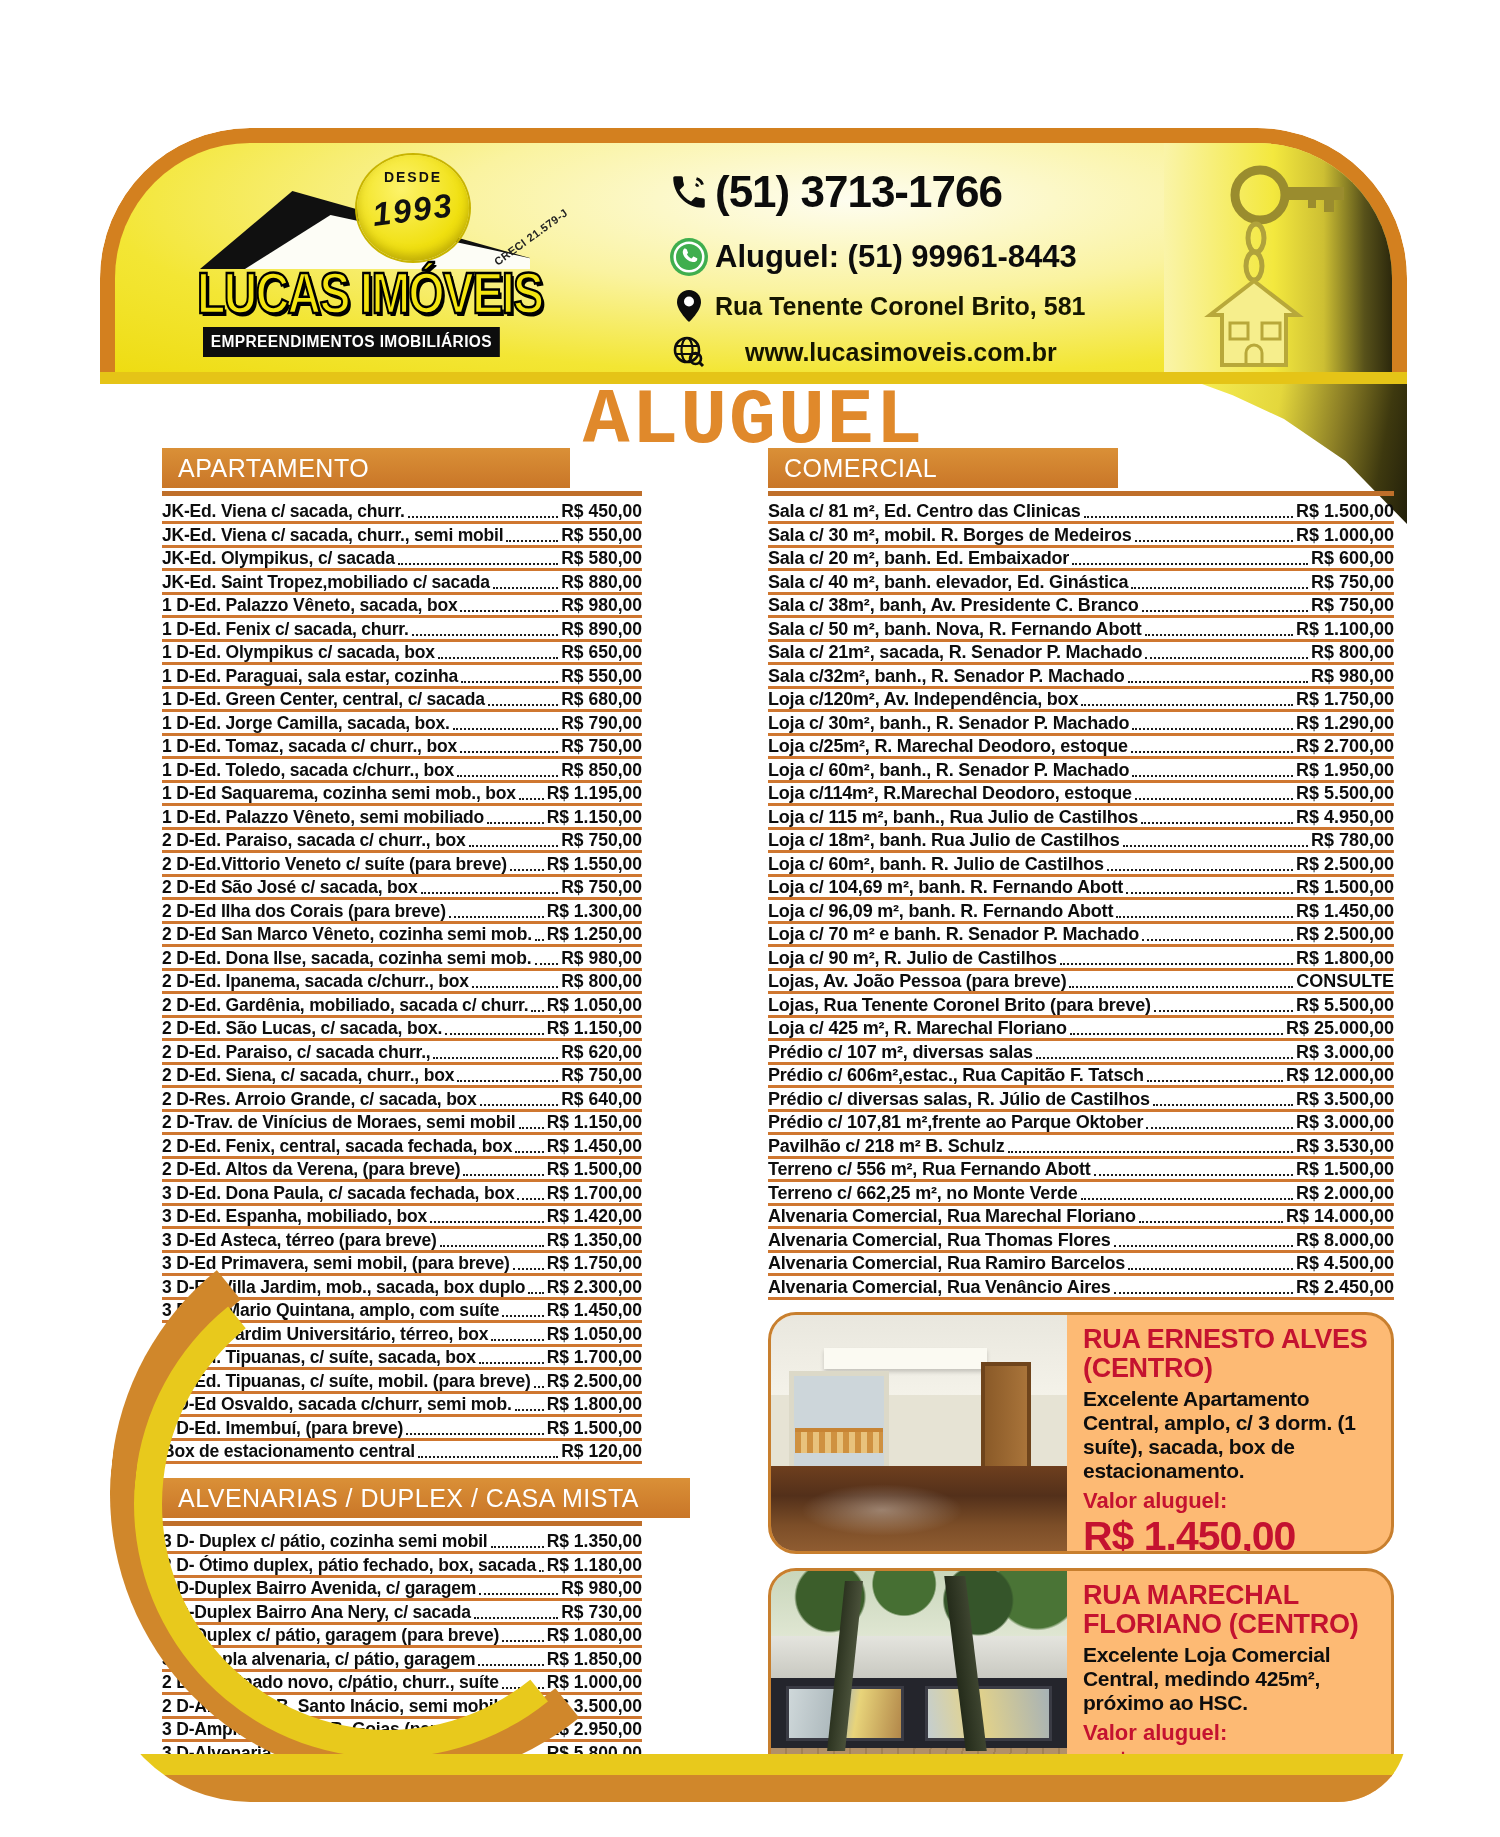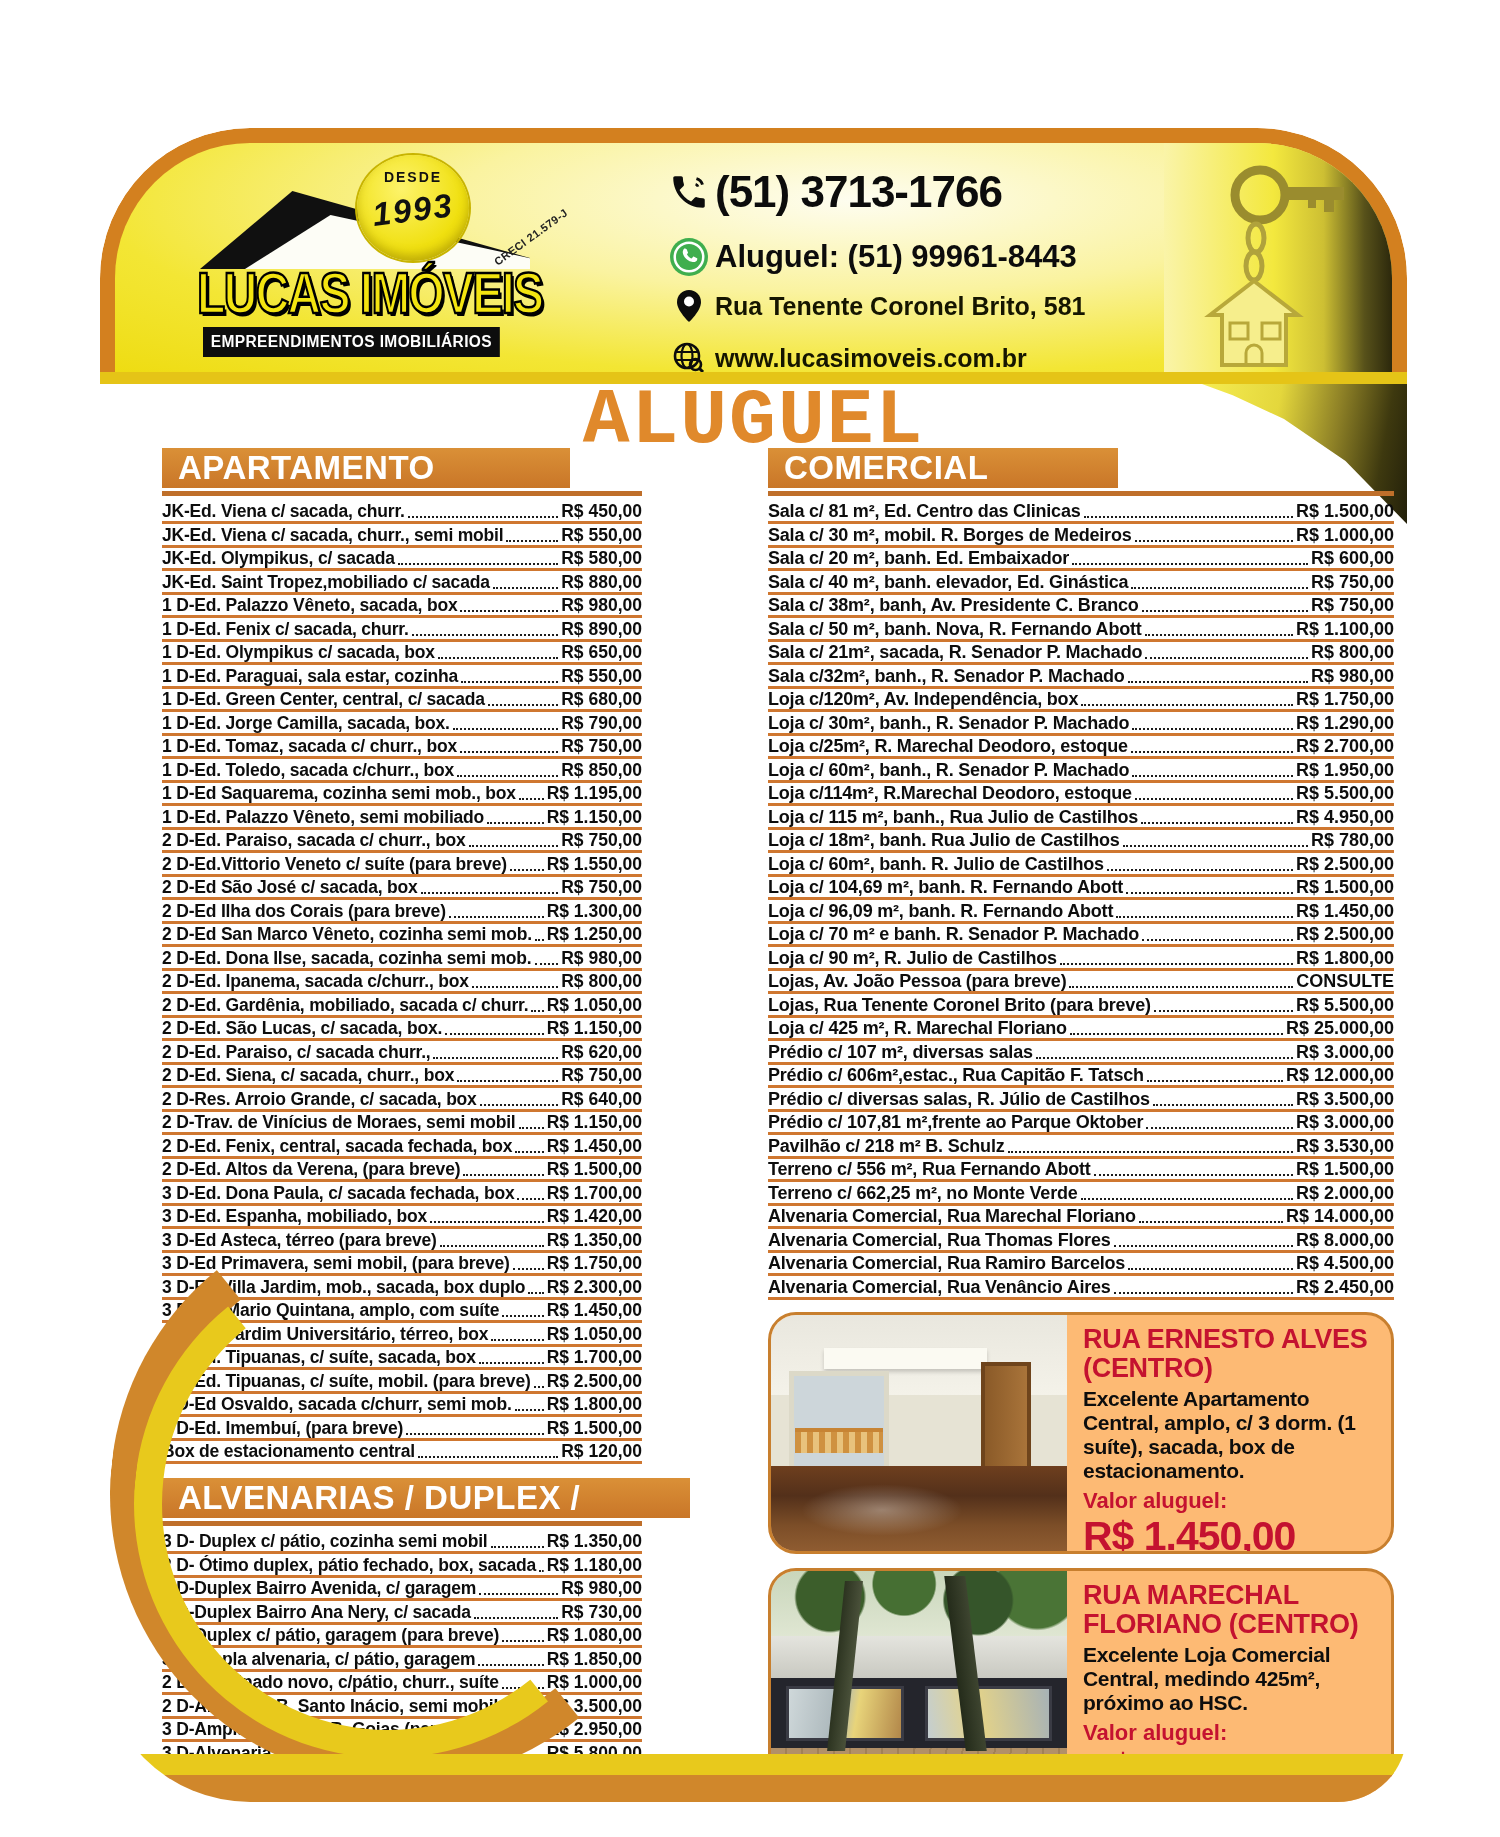--- a/index.html
+++ b/index.html
@@ -35,33 +35,33 @@
         margin-top:6px;letter-spacing:2px;}
   .creci{position:absolute;left:372px;top:88px;font-size:11px;font-weight:bold;color:#222;
         transform:rotate(-36deg);letter-spacing:.5px;}
   
   .contacts{position:absolute;left:548px;top:14px;width:600px;}
   .c-row{display:flex;align-items:center;}
   .c-row .ic{width:52px;flex:0 0 52px;display:flex;justify-content:center;}
   .c-phone{font-size:44px;font-weight:bold;color:#0c0c0c;letter-spacing:-1px;}
   .c-whats{font-size:31px;font-weight:bold;color:#0c0c0c;}
   .c-small{font-size:25px;font-weight:bold;color:#151500;}
-  .gap1{margin-top:10px;} .gap2{margin-top:20px;} .gap3{margin-top:12px;} .gap4{margin-top:18px;}
+  .gap1{margin-top:10px;} .gap2{margin-top:20px;} .gap3{margin-top:12px;} .gap4{margin-top:12px;gap:30px;}
   
   .keyphoto{position:absolute;top:0;right:0;width:228px;height:229px;
         background:linear-gradient(90deg,#faf4a8 0%,#f3e83e 48%,#cdbf33 70%,#57511a 88%,#2c280c 100%);}
   
   .main-title{position:absolute;top:252px;left:0;width:100%;text-align:center;font-size:78px;
         font-weight:bold;color:#e0892b;letter-spacing:2px;line-height:82px;font-family:Liberation Mono, monospace;}
   
   .col{position:absolute;top:320px;}
   .col-left{left:62px;width:480px;}
   .col-right{left:668px;width:626px;}
-  .secbar{background:linear-gradient(180deg,#da9037 0%,#c97628 100%);color:#fff;font-weight:bold;
-        font-size:33px;height:40px;line-height:40px;padding:0 16px;letter-spacing:.5px;box-sizing:border-box;}
+  .secbar{background:linear-gradient(180deg,#da9037 0%,#c97628 100%);color:#fff;font-weight:normal;
+        font-size:25px;height:40px;line-height:40px;padding:0 16px;letter-spacing:.5px;box-sizing:border-box;}
   .bar-apart{width:408px;} .bar-com{width:350px;} .bar-alv{width:528px;margin-top:14px;}
   .secline{height:5px;background:#bf6f2a;margin:3px 0 5px;}
   .rows{}
   .row{display:flex;align-items:flex-end;overflow:hidden;border-bottom:3px solid #cf7730;
         height:20px;margin-bottom:.5px;}
   .row .lbl{font-size:17.5px;font-weight:bold;color:#0d0d0d;white-space:nowrap;flex-shrink:0;
         letter-spacing:-.2px;line-height:20px;}
   .row .price{font-size:17.5px;font-weight:bold;color:#0d0d0d;white-space:nowrap;flex-shrink:0;
         line-height:20px;}
   .row .dots{flex:1;min-width:4px;border-bottom:2.5px dotted #1c1c1c;margin:0 3px 3px;}

